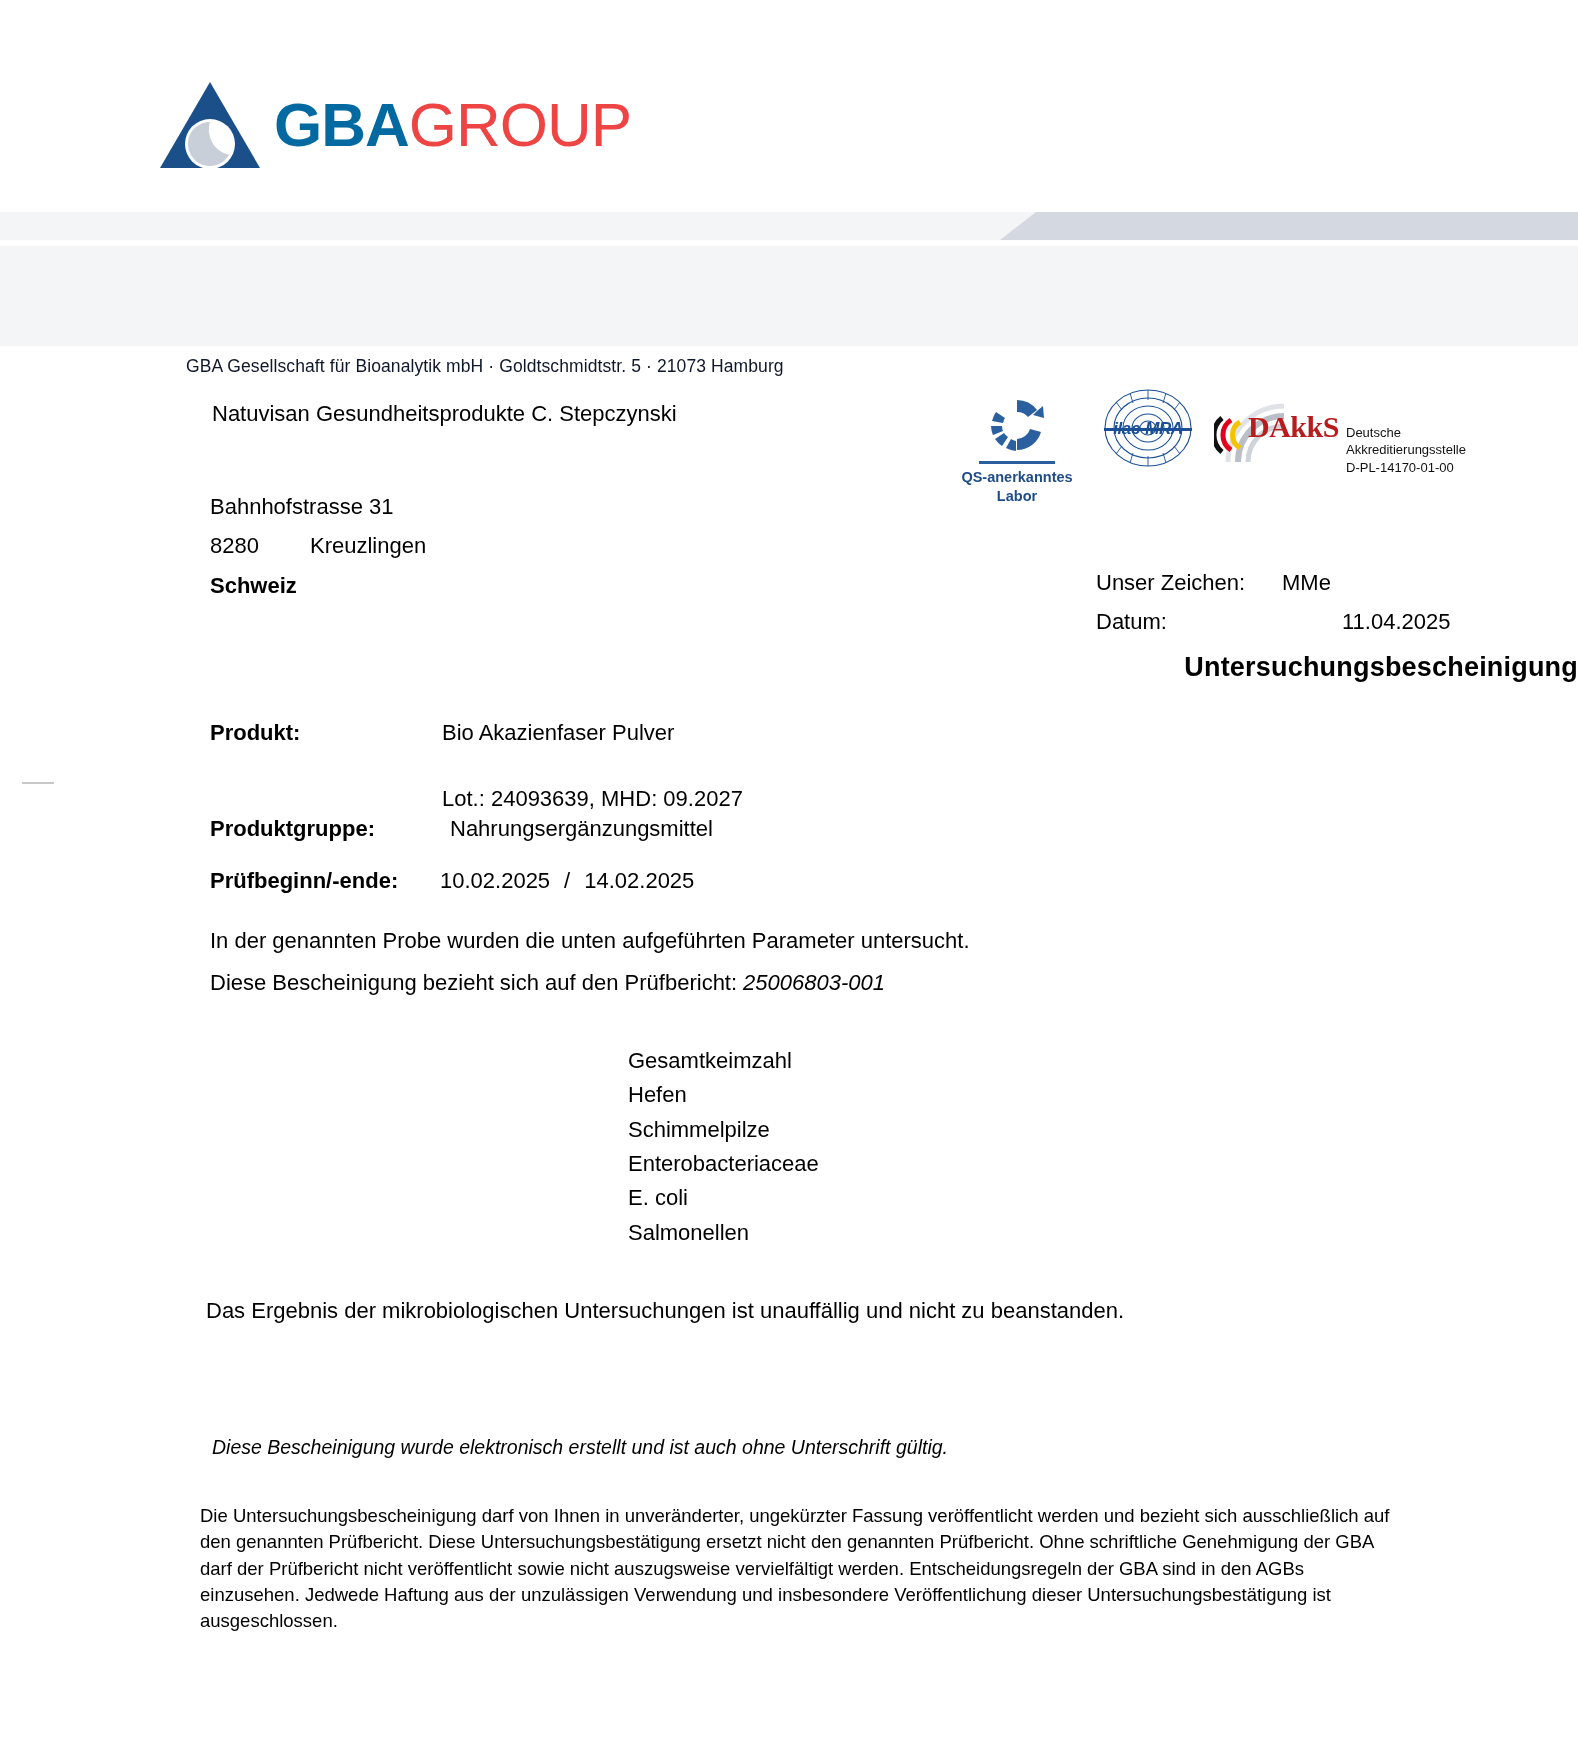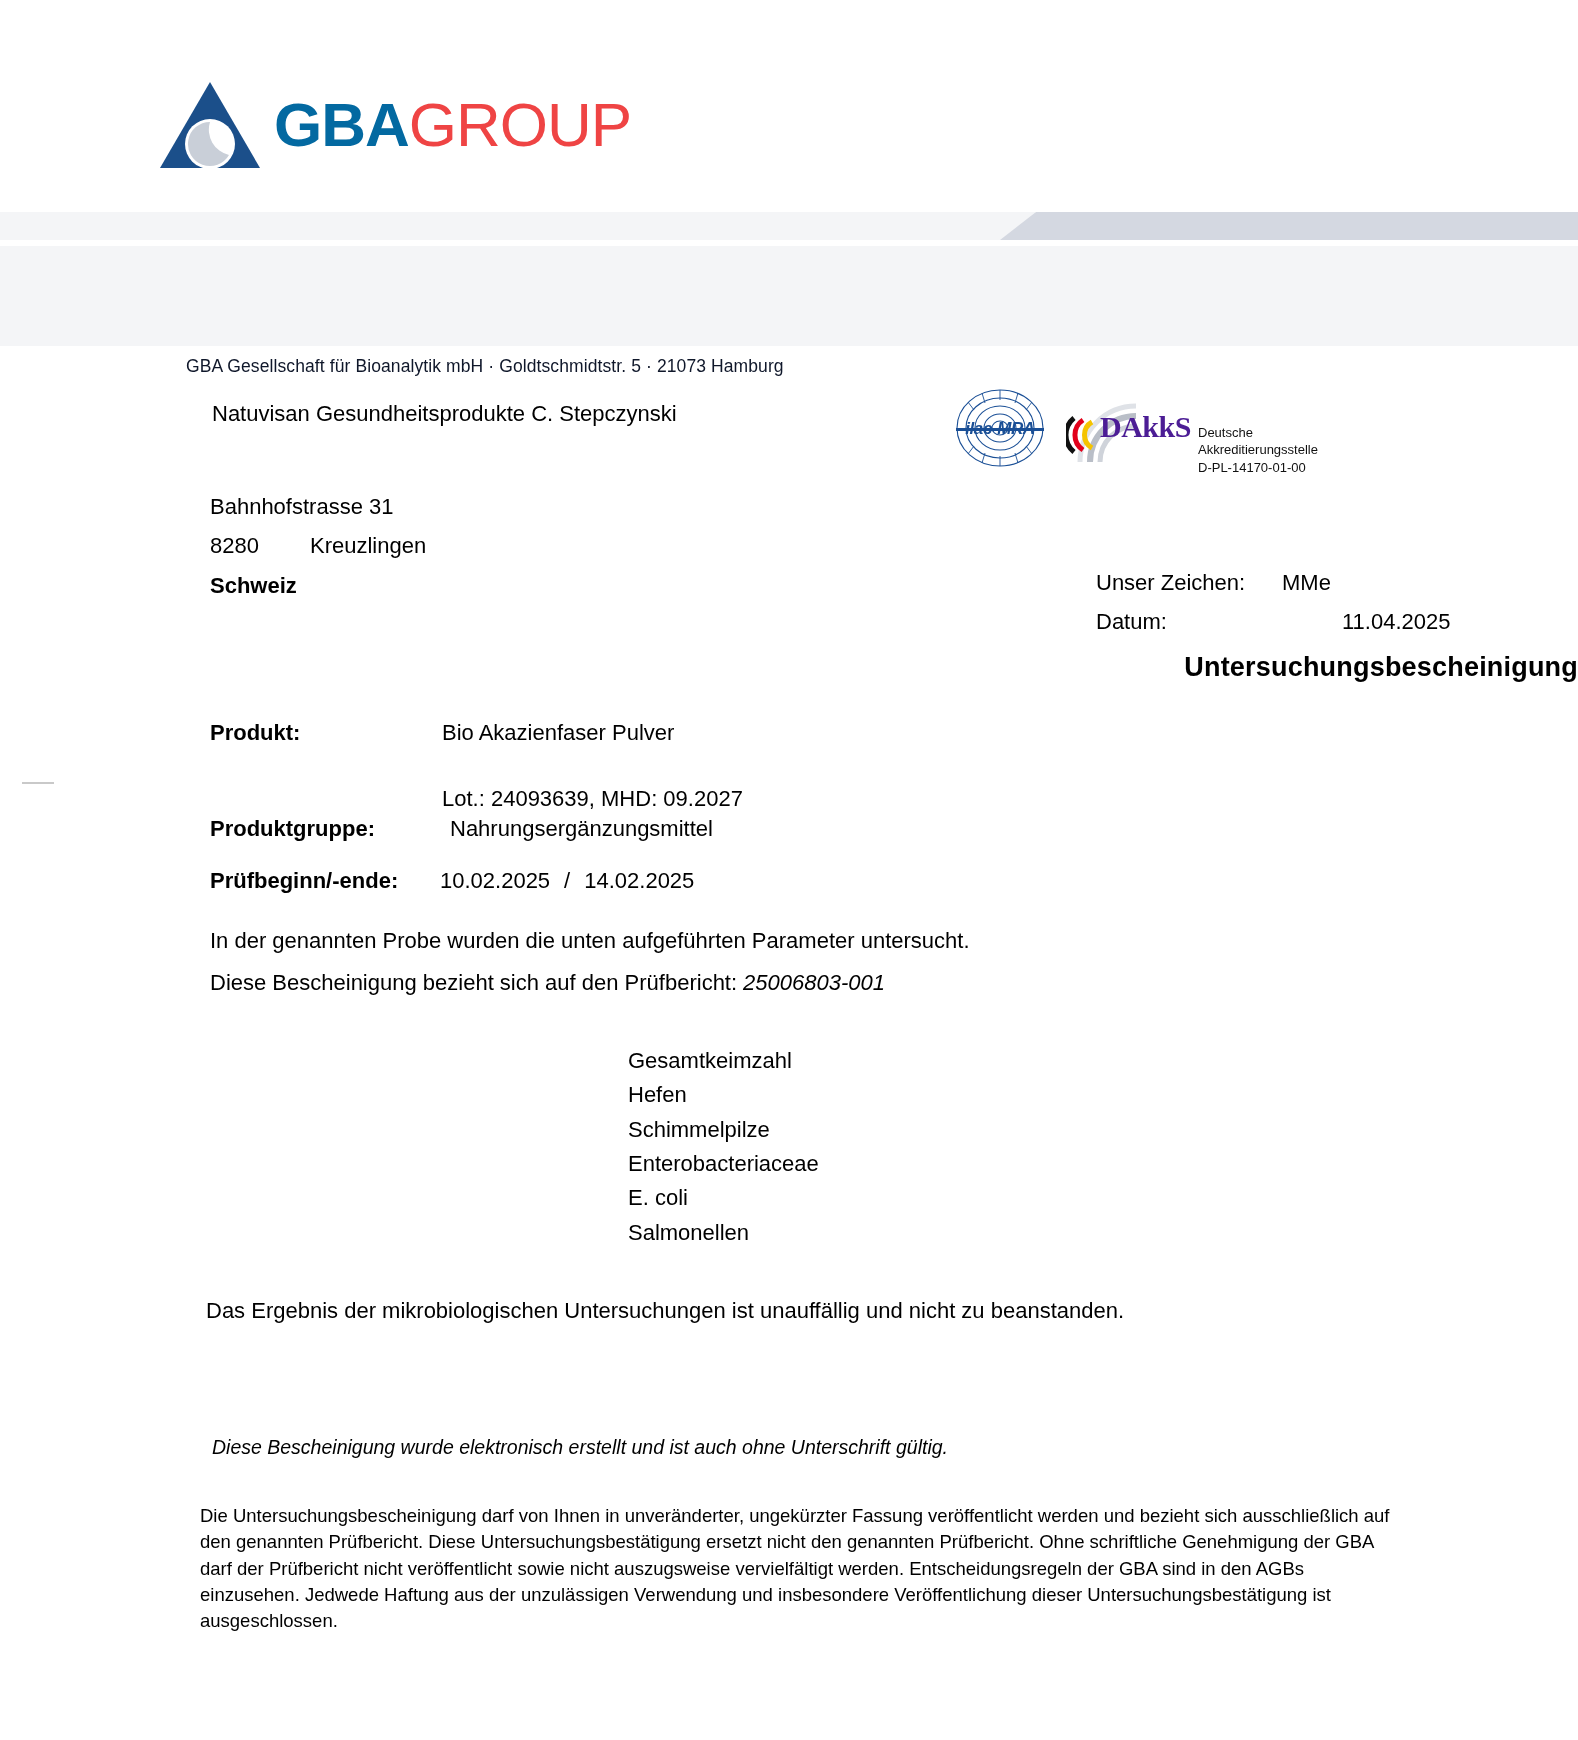--- a/index.html
+++ b/index.html
@@ -56,21 +56,21 @@
     display:flex; align-items:center; justify-content:center;
     font-size:17px; font-weight:700; font-style:italic; color:#1a4f96;
     letter-spacing:-.4px;
   }
   .ilac-strike { position:absolute; left:4px; top:40px; width:88px; height:2.5px; background:#1a4f96; }
 
   .cert-dakks { display:flex; align-items:flex-start; gap:4px; }
   .dakks-mark { width:128px; height:80px; position:relative; }
   .dakks-word {
     position:absolute; left:34px; top:22px;
-    font-family:"Liberation Serif", serif; font-weight:700; font-size:30px; color:#4c1d95; letter-spacing:-.5px;
+    font-family:"Liberation Serif", serif; font-weight:700; font-size:30px; color:#b91c1c; letter-spacing:-.5px;
   }
   .dakks-text { font-size:13px; line-height:1.34; color:#111; padding-top:36px; white-space:nowrap; }
 
   
   .ref-block { position:absolute; left:1096px; top:572px; font-size:22px; line-height:1.0; }
   .ref-row { display:flex; margin-bottom:17px; }
   .ref-label { width:186px; }
   .ref-value { }
   .ref-value.date { padding-left:60px; }
 
@@ -148,20 +148,40 @@
 </div>
 <div class="recip-street">Bahnhofstrasse 31</div>
 <div class="recip-city">
   <span class="zip">8280</span>
   <span>Kreuzlingen</span>
 </div>
 <div class="recip-country">Schweiz</div>
 
 <div class="certs">
 
+  <div class="cert-qs">
+    <div class="qs-mark">
+      <svg width="64" height="62" viewBox="0 0 64 62" aria-hidden="true">
+        <g fill="#2a5fa0">
+          <path d="M32 6 a25 25 0 0 1 20 10 l-9 7 a14 14 0 0 0 -11 -5 Z"></path>
+          <path d="M52 17 l6 -5 l1 12 l-11 -3 Z"></path>
+          <path d="M32 56 a25 25 0 0 0 24 -18 l-11 -3 a14 14 0 0 1 -13 10 Z"></path>
+          <path d="M11 18 l9 6 a14 14 0 0 0 -2 5 l-11 -2 a25 25 0 0 1 4 -9 Z"></path>
+          <path d="M6 32 l11 0 a14 14 0 0 0 1 5 l-10 4 a25 25 0 0 1 -2 -9 Z"></path>
+          <path d="M10 45 l9 -6 a14 14 0 0 0 4 4 l-6 9 a25 25 0 0 1 -7 -7 Z"></path>
+          <path d="M21 54 l5 -9 a14 14 0 0 0 5 2 l0 10 a25 25 0 0 1 -10 -3 Z"></path>
+        </g>
+      </svg>
+    </div>
+    <div class="qs-rule"></div>
+    <div class="qs-text">
+      <div>QS-anerkanntes</div>
+      <div>Labor</div>
+    </div>
+  </div>
 
   <div class="cert-ilac">
     <div class="ilac-mark">
       <svg width="96" height="80" viewBox="0 0 96 80" aria-hidden="true">
         <g stroke="#1a4f96" fill="none" stroke-width="1.1">
           <ellipse cx="48" cy="40" rx="43" ry="38"></ellipse>
           <ellipse cx="48" cy="40" rx="34" ry="30"></ellipse>
           <ellipse cx="48" cy="40" rx="25" ry="22"></ellipse>
           <ellipse cx="48" cy="40" rx="16" ry="14"></ellipse>
           <ellipse cx="48" cy="40" rx="8" ry="7"></ellipse>

